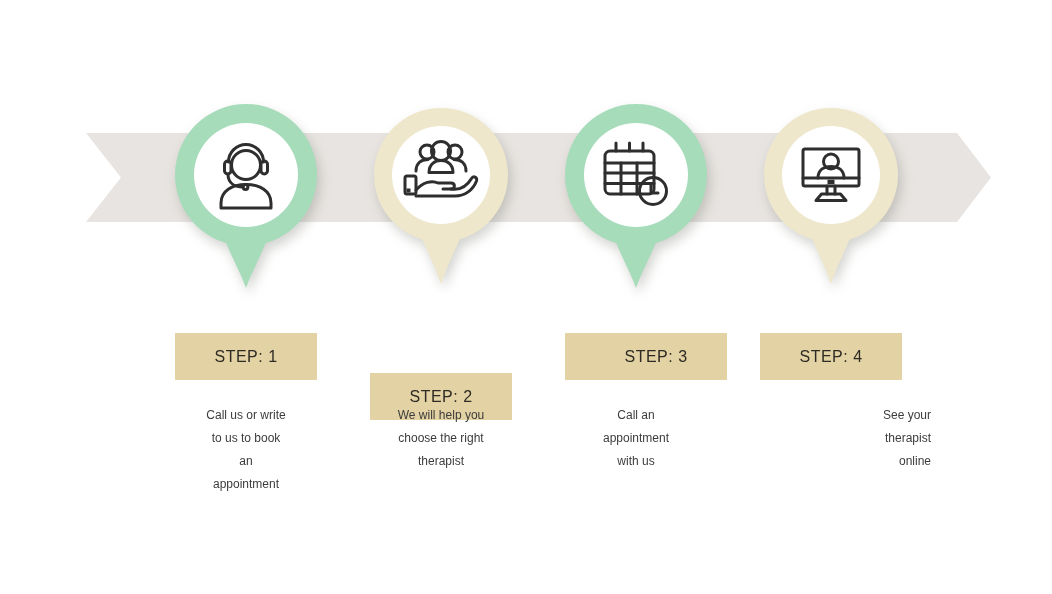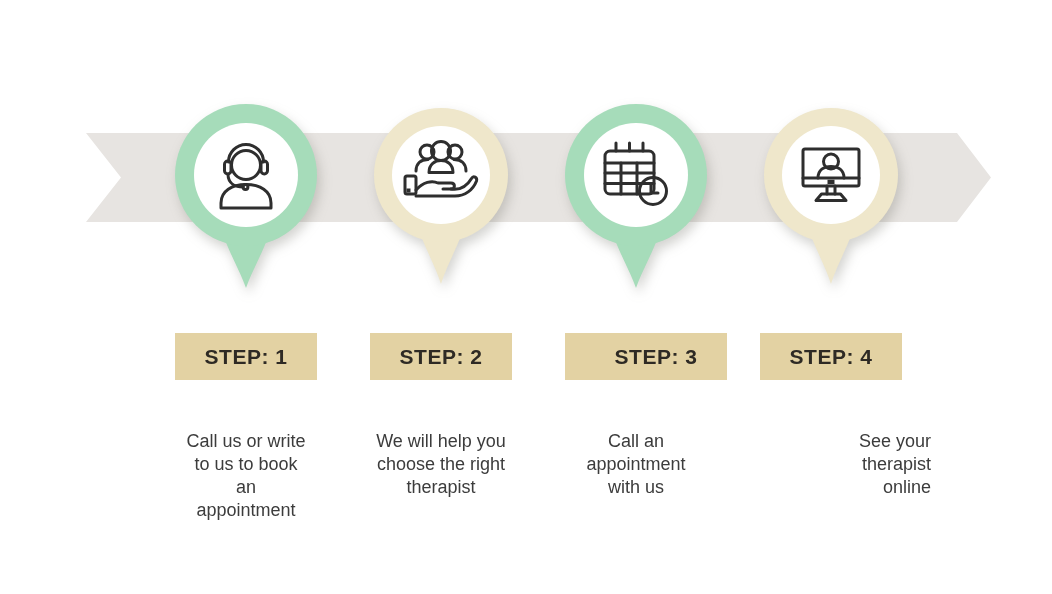--- a/index.html
+++ b/index.html
@@ -45,36 +45,36 @@
 
   .step-box {
     position: absolute;
     top: 333px;
     width: 142px;
     height: 47px;
     background: #e3d2a3;
     display: flex;
     align-items: center;
     justify-content: center;
-    font-size: 21px;
-    font-weight: bold;
+    font-size: 16px;
+    font-weight: normal;
     letter-spacing: 0.5px;
     color: #2e2a24;
   }
   .b1 { left: 175px; }
-  .b2 { left: 370px; }
+  .b2 { left: 370px; margin-top: 40px; }
   .b3 { left: 565px; padding-left: 20px; }
   .b4 { left: 760px; }
 
   .step-desc {
     position: absolute;
-    top: 430px;
+    top: 404px;
     width: 200px;
     text-align: center;
-    font-size: 18px;
+    font-size: 12px;
     line-height: 23px;
     color: #3c3c3c;
     white-space: pre-line;
   }
   .d1 { left: 146px; }
   .d2 { left: 341px; }
   .d3 { left: 536px; }
   .d4 { left: 731px; text-align: right; }
 </style>
 </head>

